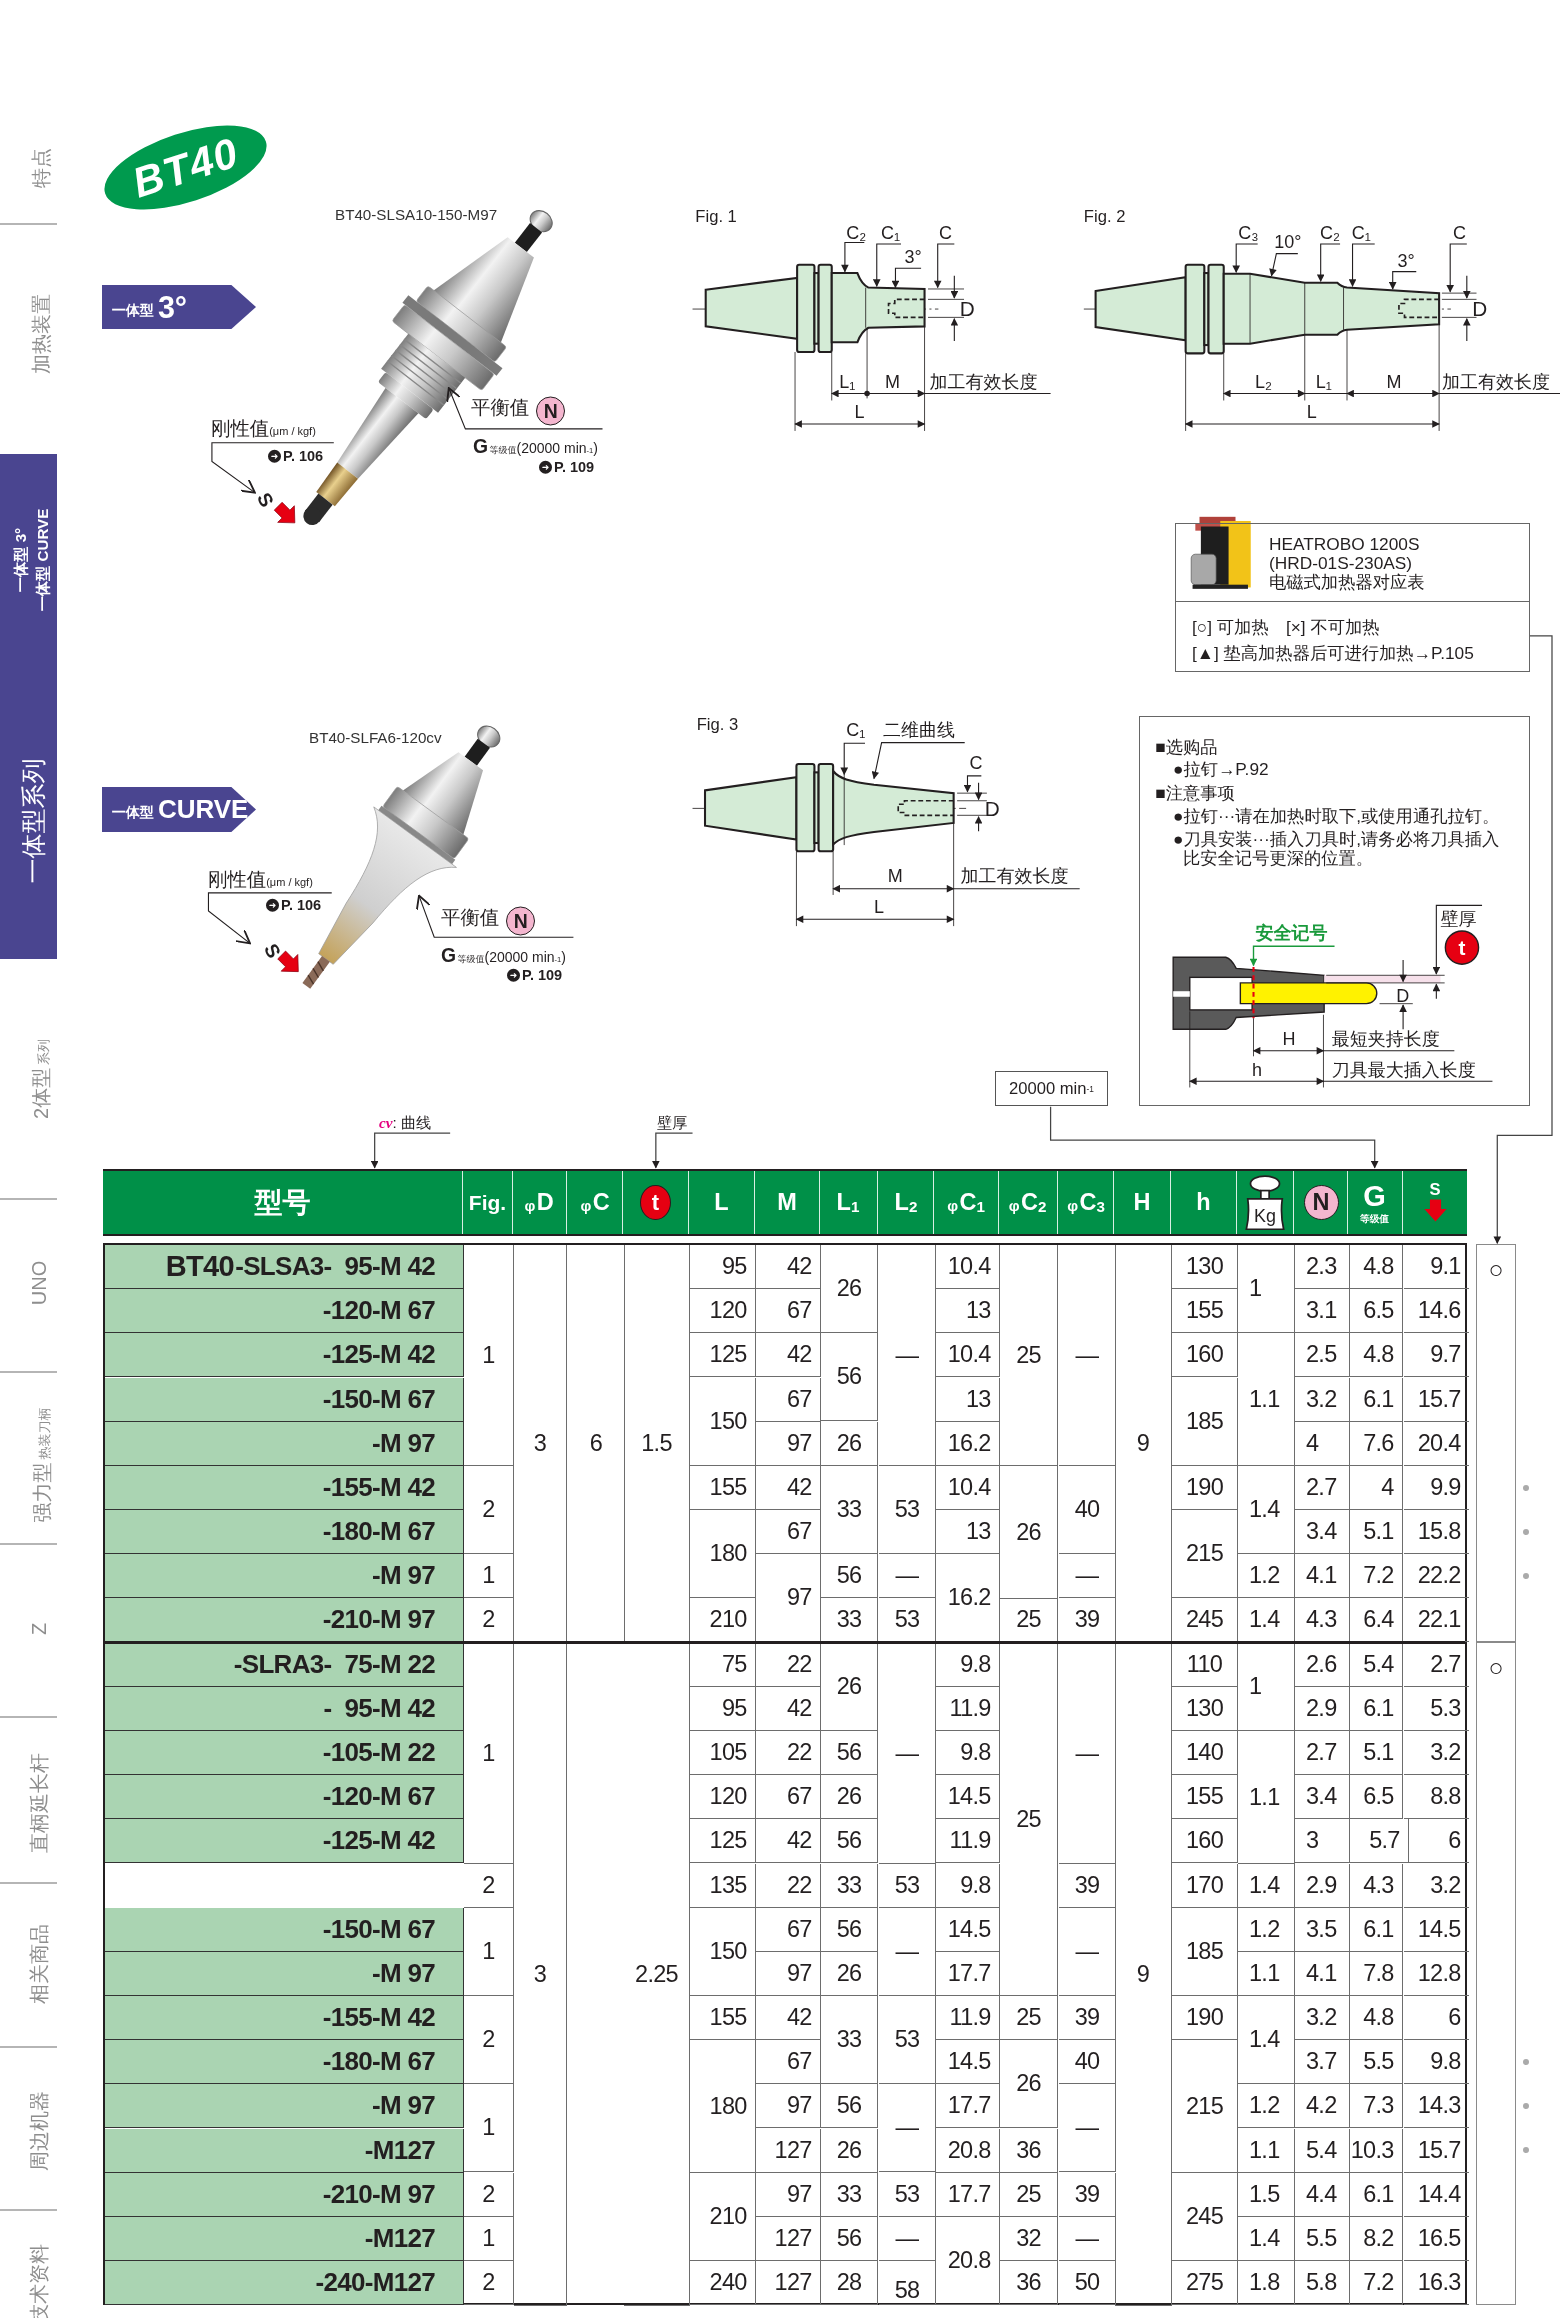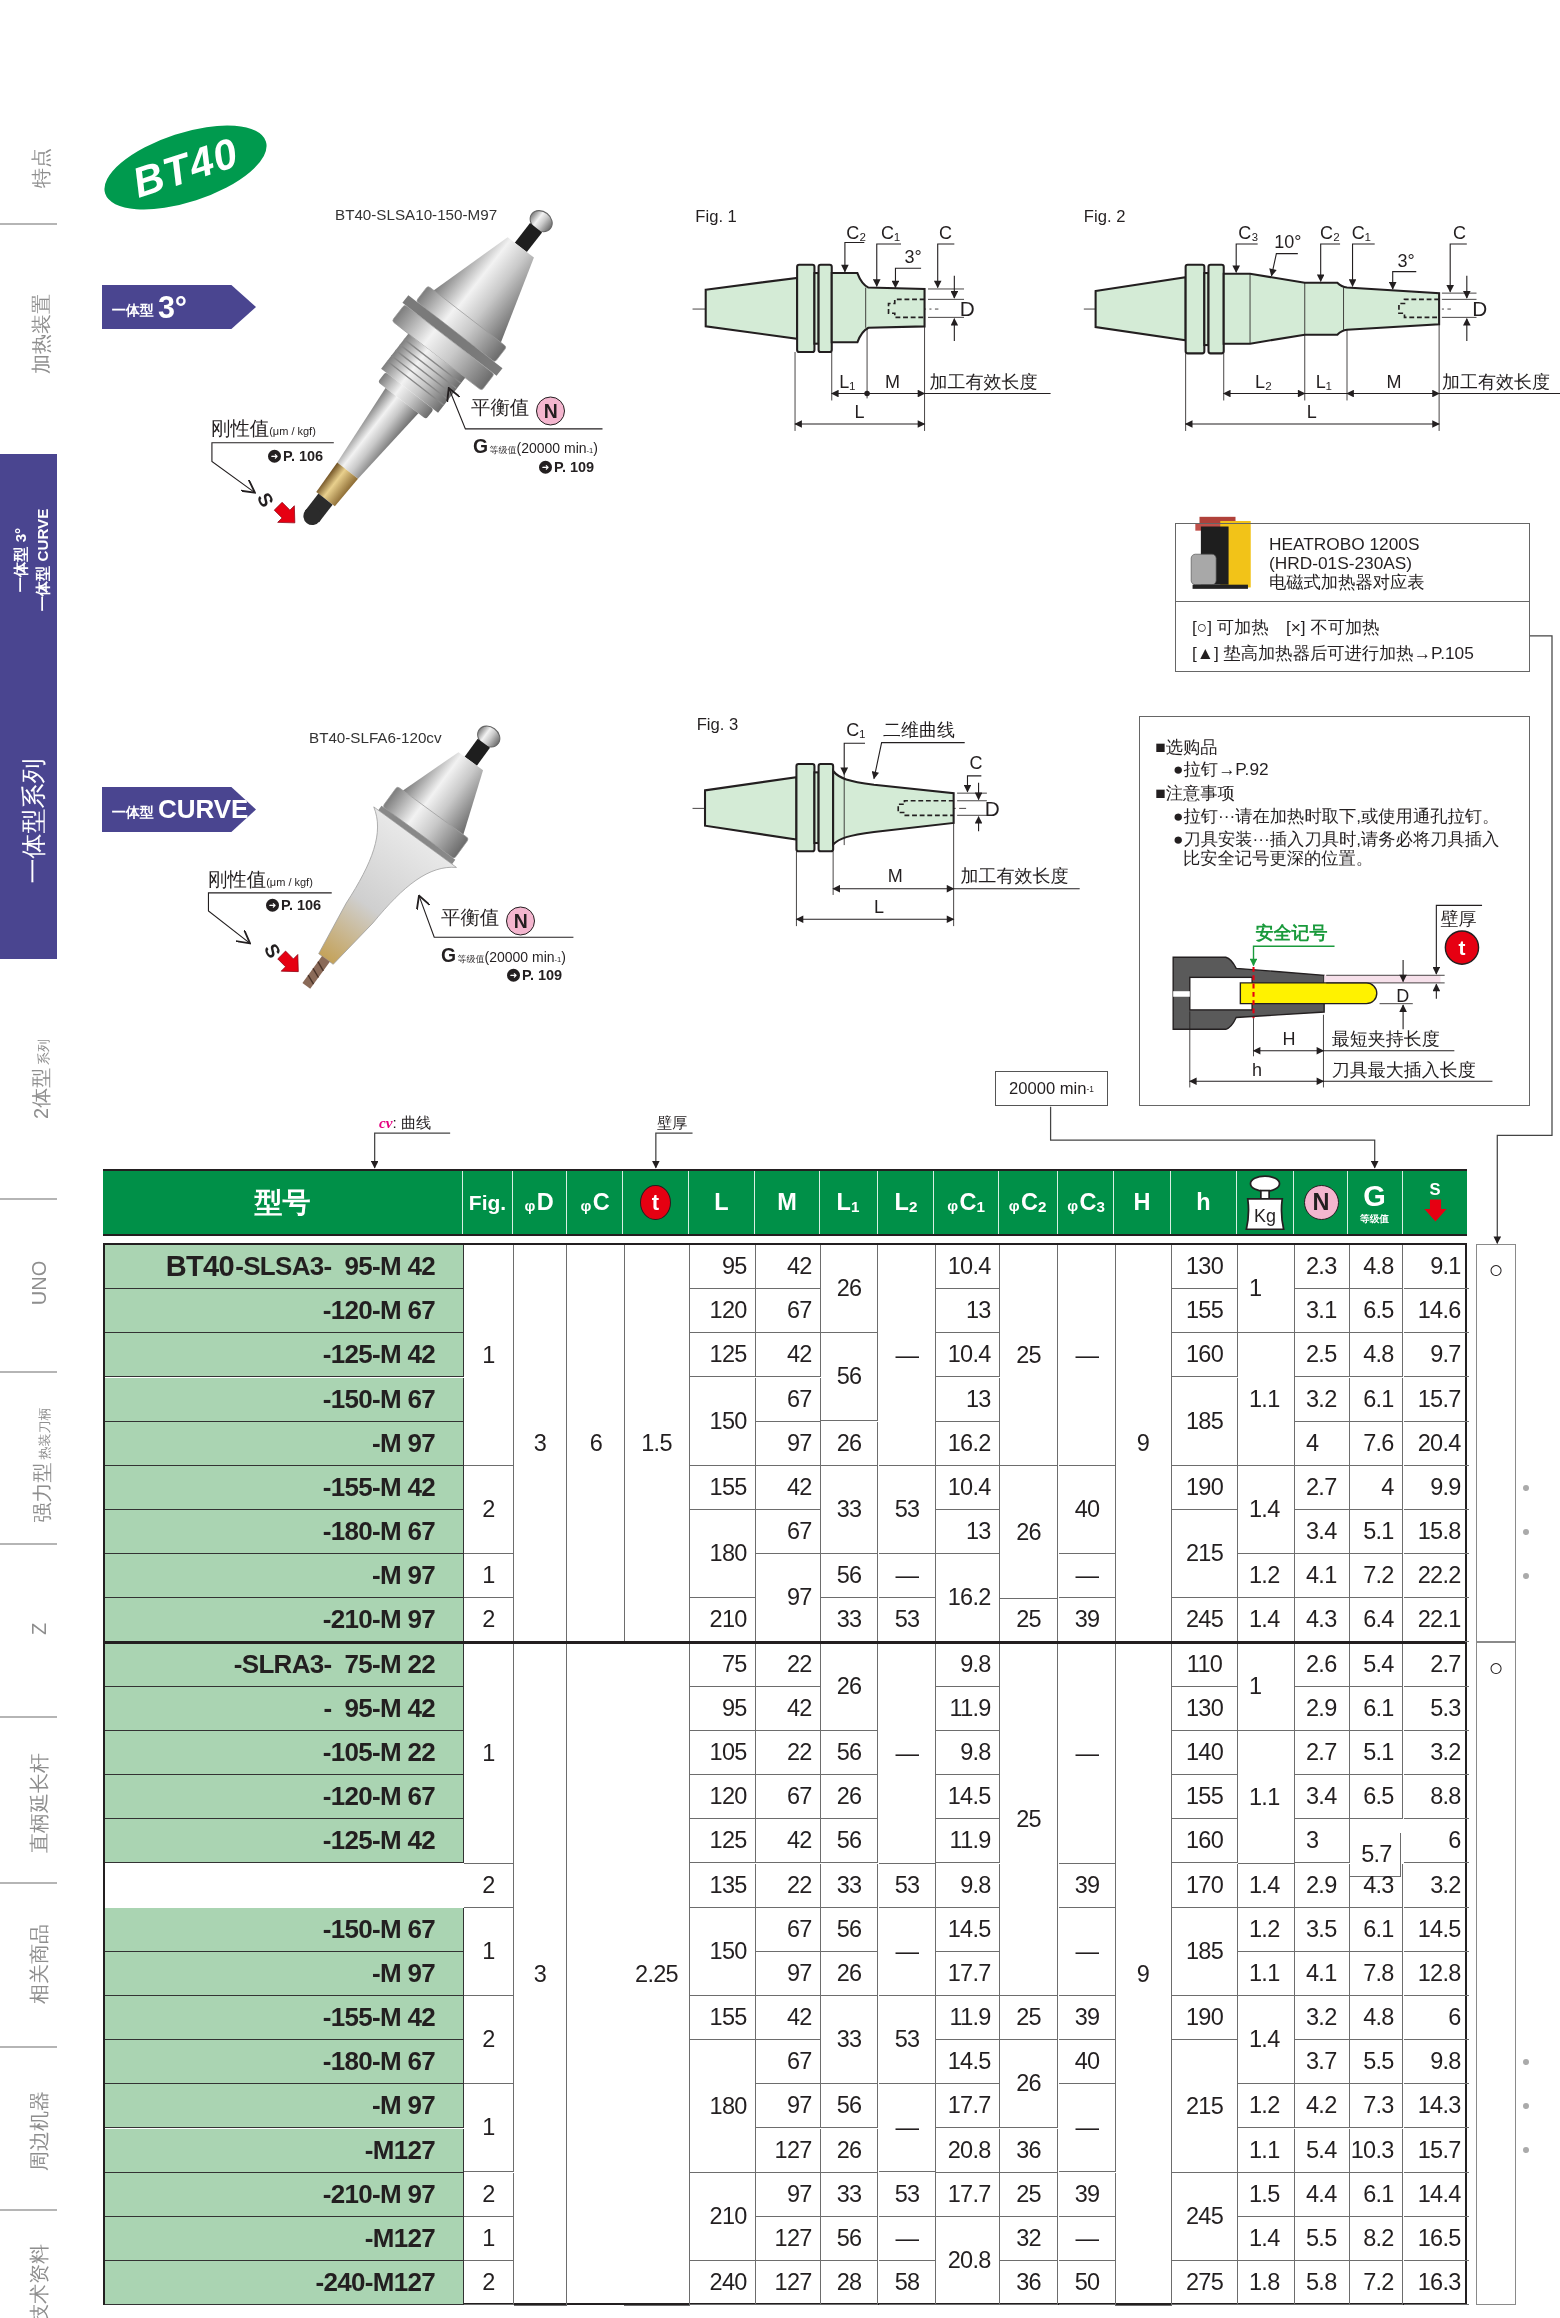--- a/index.html
+++ b/index.html
@@ -679,21 +679,21 @@
       <div class="td center" style="left: 716px; top: 928px; width: 57px; height: 44px;"><span>33</span></div>
       <div class="td center" style="left: 716px; top: 972px; width: 57px; height: 44px;"><span>56</span></div>
       <div class="td center" style="left: 716px; top: 1016px; width: 57px; height: 44px;"><span>28</span></div>
       <div class="td center" style="left: 774px; top: 398px; width: 57px; height: 221px;"><span>—</span></div>
       <div class="td center" style="left: 774px; top: 619px; width: 57px; height: 44px;"><span>53</span></div>
       <div class="td center" style="left: 774px; top: 663px; width: 57px; height: 88px;"><span>—</span></div>
       <div class="td center" style="left: 774px; top: 751px; width: 57px; height: 88px;"><span>53</span></div>
       <div class="td center" style="left: 774px; top: 839px; width: 57px; height: 88px;"><span>—</span></div>
       <div class="td center" style="left: 774px; top: 928px; width: 57px; height: 44px;"><span>53</span></div>
       <div class="td center" style="left: 774px; top: 972px; width: 57px; height: 44px;"><span>—</span></div>
-      <div class="td center" style="left: 774px; top: 1016px; width: 57px; height: 44px;"><span>58</span></div>
+      <div class="td center" style="left: 774px; top: 1016px; width: 57px; height: 44px; align-items: flex-end;"><span>58</span></div>
       <div class="td right" style="left: 830px; top: 398px; width: 65px; height: 44px;"><span>9.8</span></div>
       <div class="td right" style="left: 830px; top: 442px; width: 65px; height: 44px;"><span>11.9</span></div>
       <div class="td right" style="left: 830px; top: 486px; width: 65px; height: 44px;"><span>9.8</span></div>
       <div class="td right" style="left: 830px; top: 530px; width: 65px; height: 44px;"><span>14.5</span></div>
       <div class="td right" style="left: 830px; top: 574px; width: 65px; height: 44px;"><span>11.9</span></div>
       <div class="td right" style="left: 830px; top: 619px; width: 65px; height: 44px;"><span>9.8</span></div>
       <div class="td right" style="left: 830px; top: 663px; width: 65px; height: 44px;"><span>14.5</span></div>
       <div class="td right" style="left: 830px; top: 707px; width: 65px; height: 44px;"><span>17.7</span></div>
       <div class="td right" style="left: 830px; top: 751px; width: 65px; height: 44px;"><span>11.9</span></div>
       <div class="td right" style="left: 830px; top: 795px; width: 65px; height: 44px;"><span>14.5</span></div>
@@ -752,21 +752,21 @@
       <div class="td left" style="left: 1190px; top: 795px; width: 55px; height: 44px;"><span>3.7</span></div>
       <div class="td left" style="left: 1190px; top: 839px; width: 55px; height: 44px;"><span>4.2</span></div>
       <div class="td left" style="left: 1190px; top: 884px; width: 55px; height: 44px;"><span>5.4</span></div>
       <div class="td left" style="left: 1190px; top: 928px; width: 55px; height: 44px;"><span>4.4</span></div>
       <div class="td left" style="left: 1190px; top: 972px; width: 55px; height: 44px;"><span>5.5</span></div>
       <div class="td left" style="left: 1190px; top: 1016px; width: 55px; height: 44px; align-items: center;"><span>5.8</span></div>
       <div class="td right" style="left: 1244px; top: 398px; width: 54px; height: 44px;"><span>5.4</span></div>
       <div class="td right" style="left: 1244px; top: 442px; width: 54px; height: 44px;"><span>6.1</span></div>
       <div class="td right" style="left: 1244px; top: 486px; width: 54px; height: 44px;"><span>5.1</span></div>
       <div class="td right" style="left: 1244px; top: 530px; width: 54px; height: 44px;"><span>6.5</span></div>
-      <div class="td right" style="left: 1244px; top: 588px; width: 52px; height: 44px;"><span>5.7</span></div>
+      <div class="td right" style="left: 1244px; top: 574px; width: 60px; height: 44px;"><span>5.7</span></div>
       <div class="td right" style="left: 1244px; top: 619px; width: 54px; height: 44px;"><span>4.3</span></div>
       <div class="td right" style="left: 1244px; top: 663px; width: 54px; height: 44px;"><span>6.1</span></div>
       <div class="td right" style="left: 1244px; top: 707px; width: 54px; height: 44px;"><span>7.8</span></div>
       <div class="td right" style="left: 1244px; top: 751px; width: 54px; height: 44px;"><span>4.8</span></div>
       <div class="td right" style="left: 1244px; top: 795px; width: 54px; height: 44px;"><span>5.5</span></div>
       <div class="td right" style="left: 1244px; top: 839px; width: 54px; height: 44px;"><span>7.3</span></div>
       <div class="td right" style="left: 1244px; top: 884px; width: 54px; height: 44px;"><span>10.3</span></div>
       <div class="td right" style="left: 1244px; top: 928px; width: 54px; height: 44px;"><span>6.1</span></div>
       <div class="td right" style="left: 1244px; top: 972px; width: 54px; height: 44px;"><span>8.2</span></div>
       <div class="td right" style="left: 1244px; top: 1016px; width: 54px; height: 44px;"><span>7.2</span></div>

